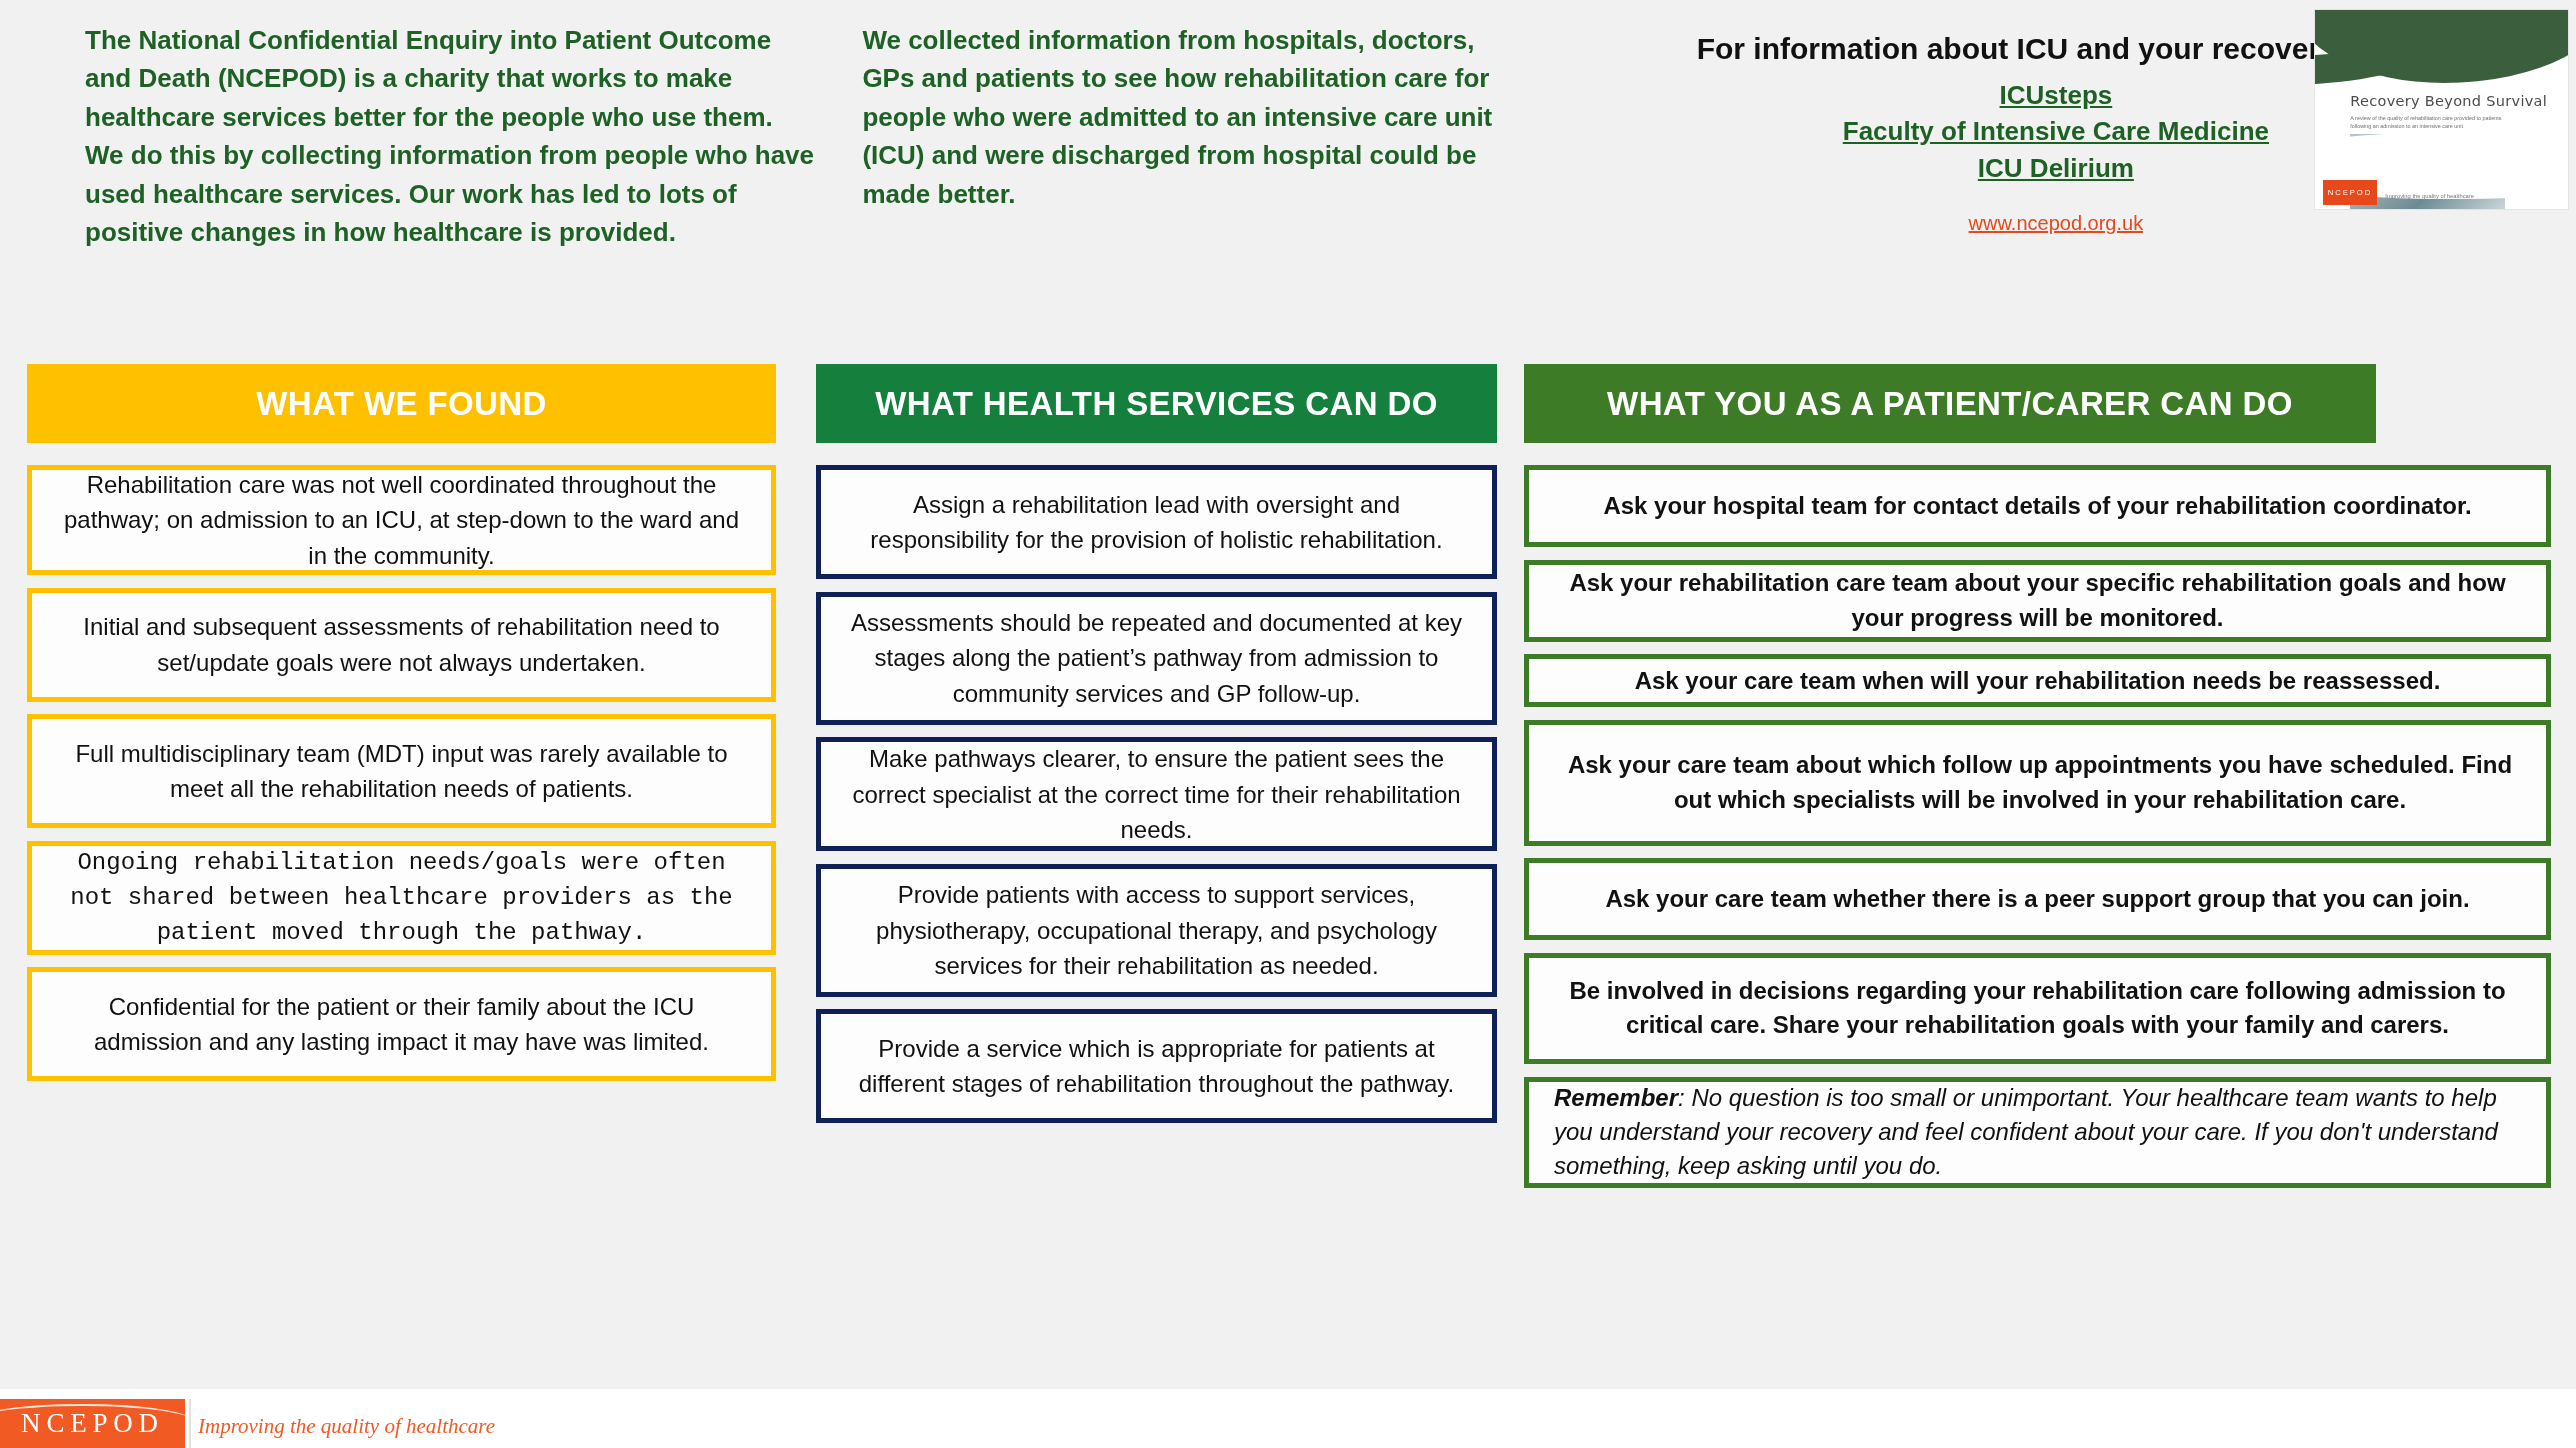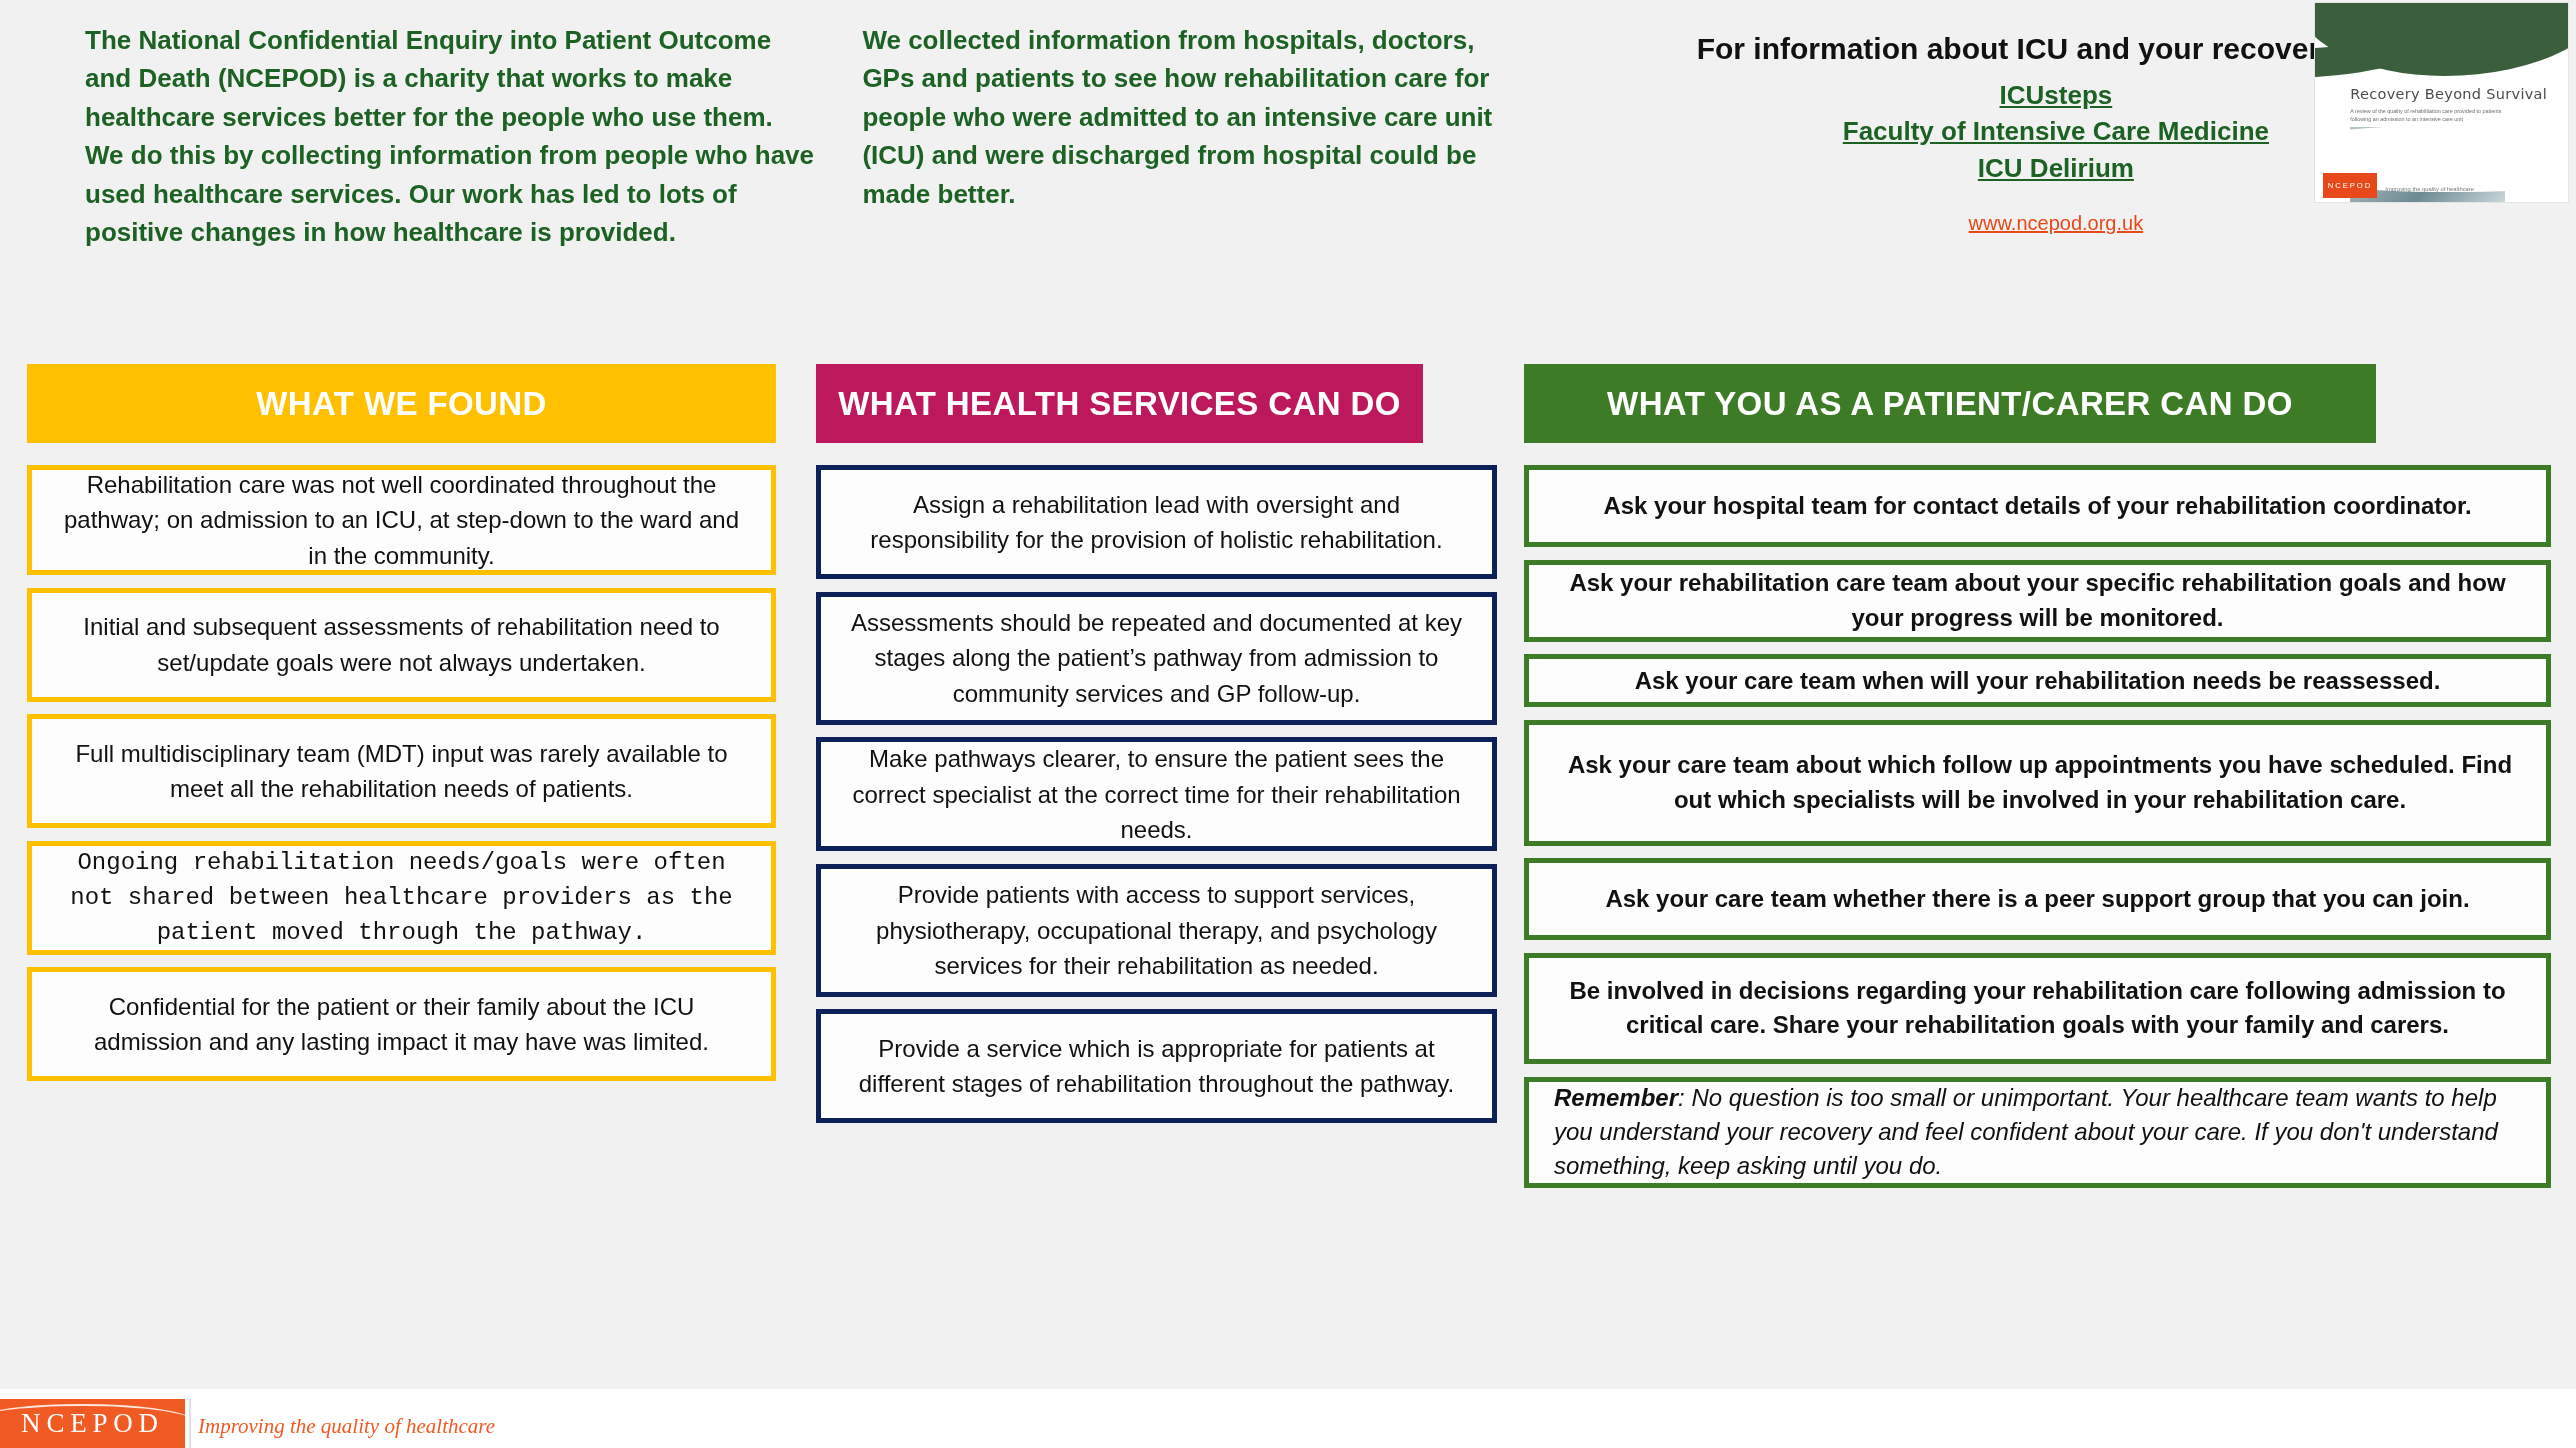--- a/index.html
+++ b/index.html
@@ -45,21 +45,21 @@
     line-height: 1.42;
   }
   .web-link {
     display: block; text-align: center; margin-top: 25px;
     color: #E8491B; font-size: 20px; text-decoration: underline;
     font-weight: normal;
   }
 
   
   .cover {
-    position: absolute; right: 7.7px; top: 3px;
+    position: absolute; right: 7.7px; top: 10px;
     width: 253px; height: 199px;
     background: #ffffff;
     overflow: hidden;
     box-shadow: 0 0 0 1px #e4e4e4;
   }
   .cover .green-blob {
     position: absolute; left: -19.3px; top: -93px;
     width: 319px; height: 166px;
     background: #3b5e3c;
     border-radius: 0 0 60% 52%;
@@ -110,21 +110,21 @@
   }
 
   
   .headers { position: absolute; left: 0; top: 364px; width: 2576px; height: 89px; }
   .hdr {
     position: absolute; top: 0; height: 79px;
     display: flex; align-items: center; justify-content: center;
     color: #ffffff; font-size: 33px; font-weight: bold; letter-spacing: 0.4px;
   }
   .hdr.yellow { left: 27px;   width: 749px;  background: #FFC000; }
-  .hdr.navy   { left: 816px;  width: 607px;  background: #be185d; }
+  .hdr.navy   { left: 816px;  width: 681px;  background: #15803d; }
   .hdr.green  { left: 1524px; width: 852px; background: #3E7B27; }
 
   
   .cols { position: absolute; left: 0; top: 465px; width: 2576px; }
   .col { position: absolute; top: 0; }
   .col.yellow { left: 27px;   width: 749px; }
   .col.navy   { left: 816px;  width: 681px; }
   .col.green  { left: 1524px; width: 1027px; }
 
   .card {

